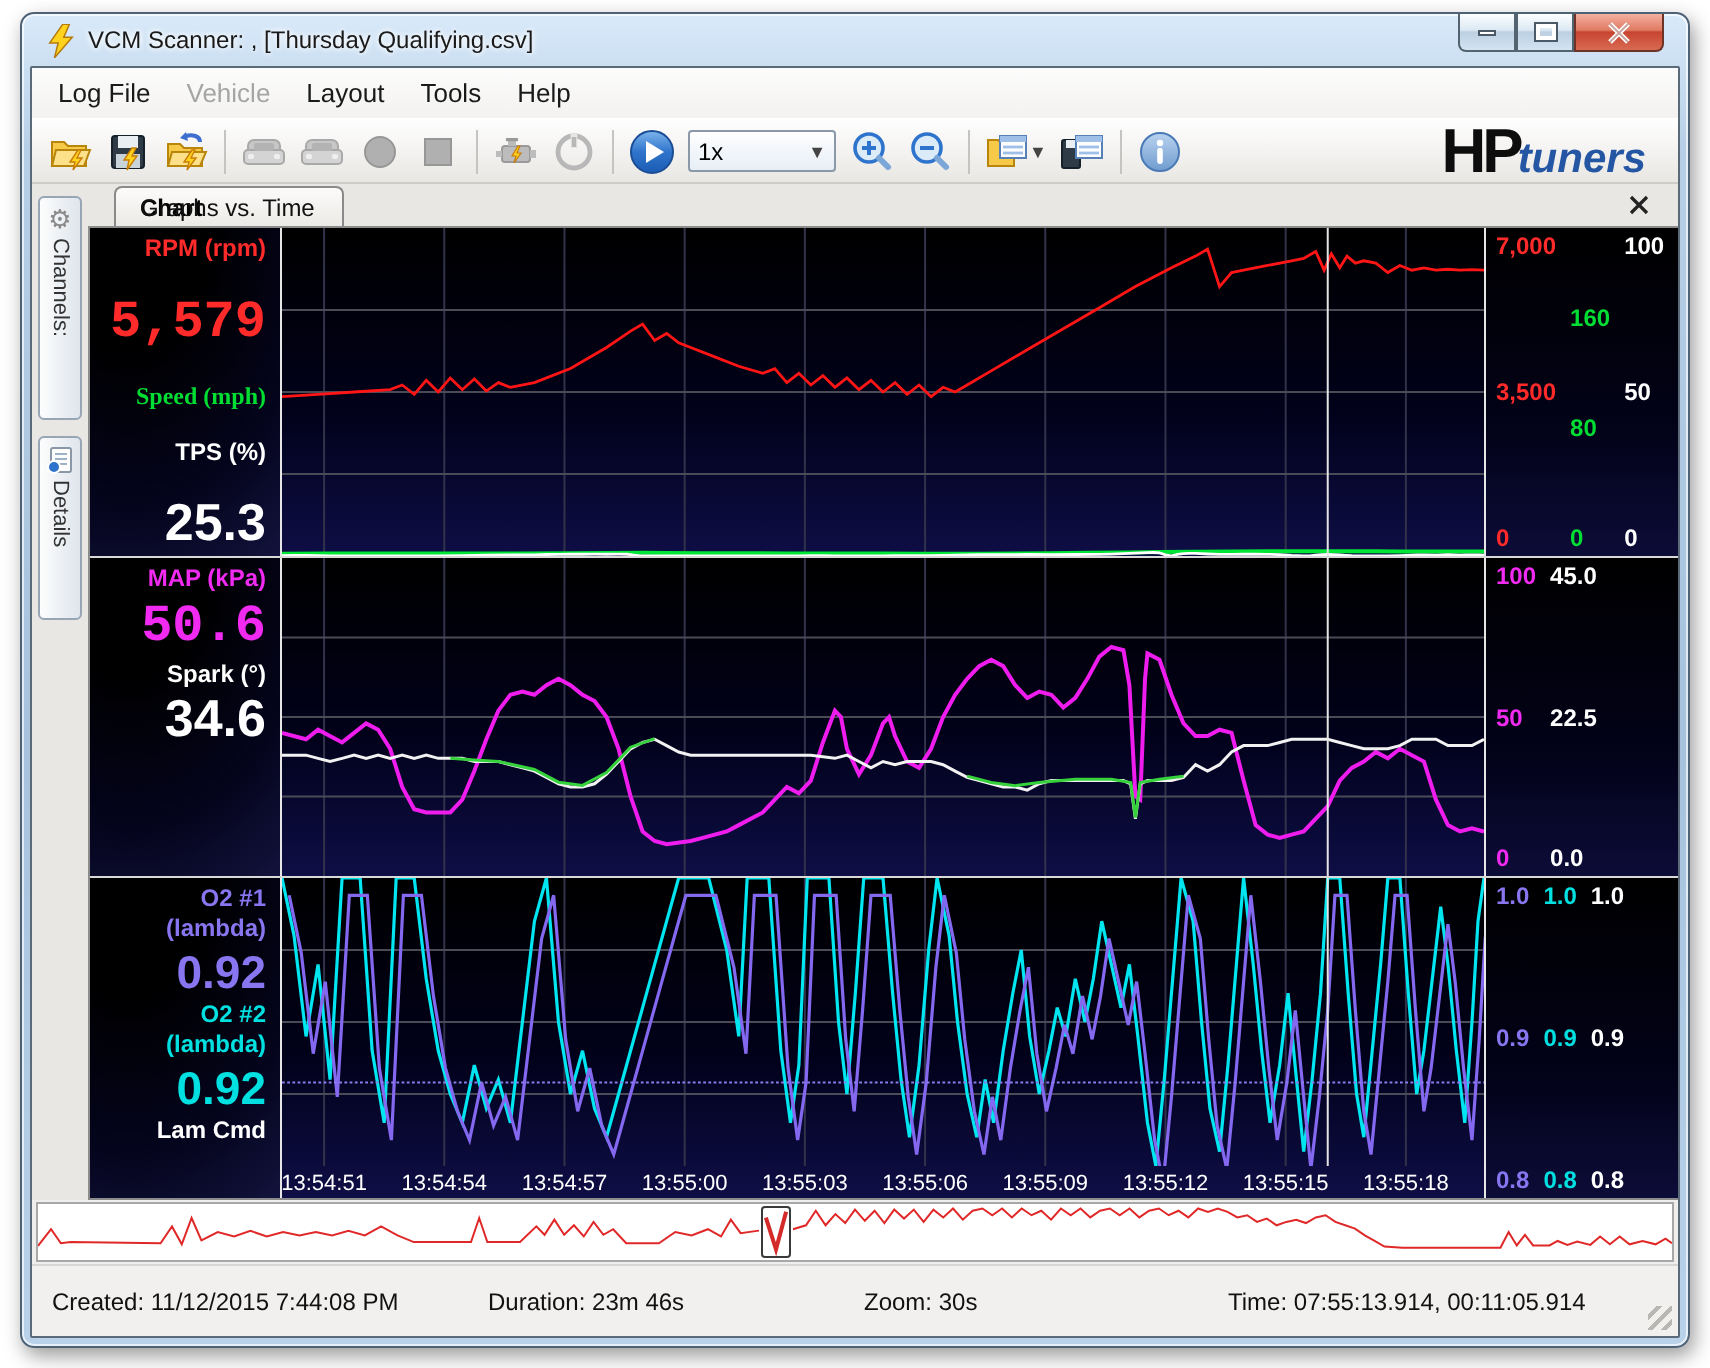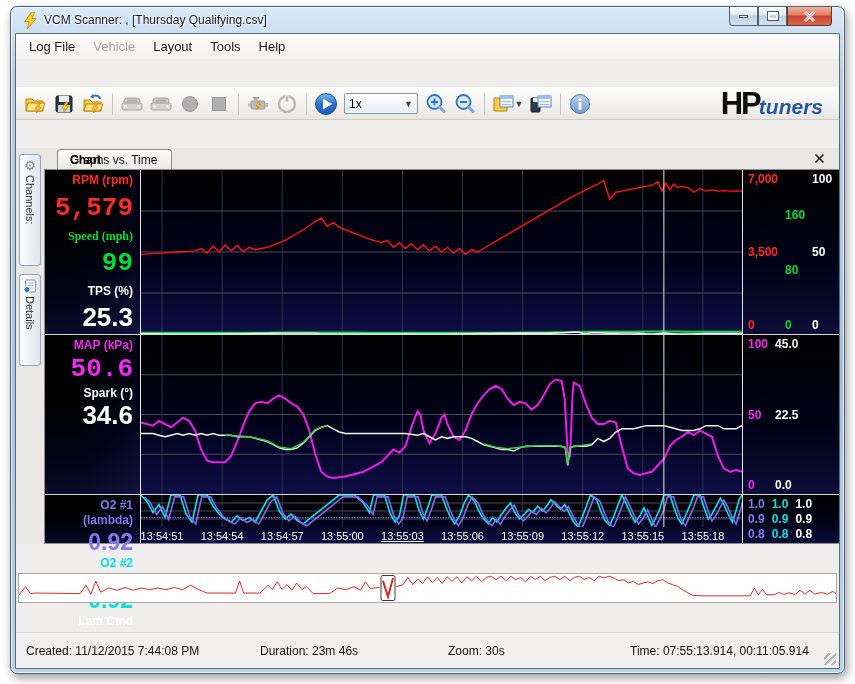--- a/index.html
+++ b/index.html
@@ -16,21 +16,21 @@
   .title-text{font-size:12px;color:#1a1a1a;text-shadow:0 0 3px #fff,0 0 3px #fff;}
   .winbtns{position:absolute;right:8px;top:0;display:flex;}
   .winbtn{width:29px;height:19px;border:1px solid #53636f;border-top:none;display:flex;align-items:center;justify-content:center;
     background:linear-gradient(180deg,#fdfeff 0%,#dbe8f3 45%,#bcd0e2 50%,#d3e4f2 100%);}
   .winbtn.min{border-radius:0 0 0 4px;}
   .winbtn.close{width:45px;border-radius:0 0 4px 0;
     background:linear-gradient(180deg,#f3b0a0 0%,#e07a62 45%,#c74430 50%,#d96a52 100%);border-color:#6e3327;}
   .glyph-min{width:9px;height:3px;background:#fff;border:1px solid #4a5a66;}
   .glyph-max{width:10px;height:8px;border:2px solid #fff;outline:1px solid #4a5a66;background:transparent;}
 
-  .client{flex:1;background:#efeeec;border:1px solid #5a6a78;border-radius:1px;display:flex;flex-direction:column;overflow:hidden;gap:28px;}
+  .client{flex:1;background:#efeeec;border:1px solid #5a6a78;border-radius:1px;display:flex;flex-direction:column;overflow:hidden;}
 
   
   .menubar{height:25px;background:linear-gradient(#fcfcfc,#f3f2f0);display:flex;align-items:center;padding:0 4px;flex:0 0 auto;}
   .menu-item{font-size:13px;color:#1a1a1a;padding:3px 9px;border-radius:2px;}
   .menu-item.disabled{color:#a5a5a5;}
 
   
   .toolbar{height:33px;background:linear-gradient(#fefefe,#e9e7e3);border-top:1px solid #fff;border-bottom:1px solid #cfccc7;
     display:flex;align-items:center;padding:0 6px;gap:3px;flex:0 0 auto;}
   .tbtn{width:26px;height:26px;display:flex;align-items:center;justify-content:center;border-radius:3px;}
@@ -87,21 +87,21 @@
   .overview{height:30px;flex:0 0 auto;background:#fff;border:1px solid #a8a8a8;margin:1px 2px;position:relative;}
   .overview svg{position:absolute;inset:0;width:100%;height:100%;}
   .ov-marker{position:absolute;top:1px;width:15px;height:26px;transform:translateX(-50%);background:#fff;
     border:1px solid #3a3a3a;border-radius:2px;box-shadow:0 0 0 1px #fff;display:flex;align-items:center;justify-content:center;}
 
   
   .statusbar{height:36px;flex:0 0 auto;background:#f1f0ee;border-top:1px solid #d8d6d2;display:flex;align-items:center;
     font-size:12px;color:#111;padding:0 10px;position:relative;}
   .sfield{padding-right:8px;}
   .sfield.created{width:218px;}
-  .sfield.duration{width:188px;margin-left:16px;}
+  .sfield.duration{width:188px;}
   .sfield.zoomf{width:182px;}
   .grip{position:absolute;right:3px;bottom:3px;width:12px;height:12px;
     background:repeating-linear-gradient(135deg,transparent 0 3px,#b9b7b3 3px 5px);}
 
   .icon-svg{display:block;}
 </style>
 </head>
 <body>
 
 <div class="window">
@@ -312,21 +312,20 @@
             </svg>
           </div>
         </div>
 
         <div class="charts">
           <div class="crow r1">
             <div class="labels spread">
                 <div class="chlabel" style="color: rgb(255, 42, 42);">RPM (rpm)</div>
                 <div class="chvalue xl" style="color: rgb(255, 42, 42);">5,579</div>
                 <div class="chlabel" style="color: rgb(0, 221, 51); font-family: Liberation Serif, serif;">Speed (mph)</div>
-                <div class="chvalue xl" style="color: rgb(0, 221, 51);">99</div>
                 <div class="chlabel" style="color: rgb(255, 255, 255);">TPS (%)</div>
                 <div class="chvalue lg" style="color: rgb(255, 255, 255);">25.3</div>
               </div>
             <div class="plot">
                 <svg viewBox="0 0 100 100" preserveAspectRatio="none">
                   <line x1="3.5" y1="0" x2="3.5" y2="100" stroke="#32324a" stroke-width="1" vector-effect="non-scaling-stroke"></line>
                   <line x1="13.5" y1="0" x2="13.5" y2="100" stroke="#32324a" stroke-width="1" vector-effect="non-scaling-stroke"></line>
                   <line x1="23.5" y1="0" x2="23.5" y2="100" stroke="#32324a" stroke-width="1" vector-effect="non-scaling-stroke"></line>
                   <line x1="33.5" y1="0" x2="33.5" y2="100" stroke="#32324a" stroke-width="1" vector-effect="non-scaling-stroke"></line>
                   <line x1="43.5" y1="0" x2="43.5" y2="100" stroke="#32324a" stroke-width="1" vector-effect="non-scaling-stroke"></line>
@@ -430,21 +429,21 @@
                   <polyline points="0.00,0.00 1.00,20.00 2.00,55.00 3.00,30.00 4.00,70.00 5.00,0.00 6.50,0.00 7.50,60.00 8.50,85.00 9.50,0.00 11.00,0.00 12.00,35.00 13.00,60.00 14.00,75.00 15.00,85.00 16.00,65.00 17.00,80.00 18.00,70.00 19.00,85.00 20.00,50.00 21.00,15.00 22.00,0.00 23.00,50.00 24.00,75.00 25.00,60.00 26.00,80.00 27.00,90.00 28.00,75.00 29.00,60.00 30.00,45.00 31.00,30.00 32.00,15.00 33.00,0.00 35.50,0.00 37.00,25.00 38.00,55.00 38.70,0.00 40.50,0.00 41.50,60.00 42.30,85.00 43.00,65.00 43.70,0.00 45.50,0.00 46.30,50.00 47.00,75.00 47.70,40.00 48.40,0.00 50.00,0.00 50.80,40.00 51.50,70.00 52.20,90.00 53.00,65.00 53.80,25.00 54.50,0.00 55.50,20.00 56.20,50.00 57.00,75.00 57.80,90.00 58.50,70.00 59.20,85.00 60.00,60.00 60.80,40.00 61.50,25.00 62.20,55.00 63.00,75.00 63.80,60.00 64.50,45.00 65.20,55.00 66.00,35.00 66.80,50.00 67.50,35.00 68.20,15.00 69.00,30.00 69.80,45.00 70.50,30.00 71.20,55.00 72.00,85.00 72.70,100.00 73.40,70.00 74.10,35.00 74.80,0.00 75.80,15.00 76.50,50.00 77.20,80.00 78.00,95.00 78.70,65.00 79.40,30.00 80.00,0.00 80.80,30.00 81.50,60.00 82.20,85.00 83.00,65.00 83.70,40.00 84.40,70.00 85.00,95.00 85.70,70.00 86.40,40.00 87.00,0.00 88.00,0.00 88.70,40.00 89.40,75.00 90.00,90.00 90.70,60.00 91.40,30.00 92.00,0.00 93.00,0.00 93.70,40.00 94.40,75.00 95.00,60.00 95.70,35.00 96.40,10.00 97.00,30.00 97.70,60.00 98.40,85.00 99.00,50.00 99.50,15.00 100.00,0.00" fill="none" stroke="#00e6f0" stroke-width="1.6" vector-effect="non-scaling-stroke"></polyline>
                   <polyline points="0.60,6.00 1.60,26.00 2.60,61.00 3.60,36.00 4.60,76.00 5.60,6.00 7.10,6.00 8.10,66.00 9.10,91.00 10.10,6.00 11.60,6.00 12.60,41.00 13.60,66.00 14.60,81.00 15.60,91.00 16.60,71.00 17.60,86.00 18.60,76.00 19.60,91.00 20.60,56.00 21.60,21.00 22.60,6.00 23.60,56.00 24.60,81.00 25.60,66.00 26.60,86.00 27.60,96.00 28.60,81.00 29.60,66.00 30.60,51.00 31.60,36.00 32.60,21.00 33.60,6.00 36.10,6.00 37.60,31.00 38.60,61.00 39.30,6.00 41.10,6.00 42.10,66.00 42.90,91.00 43.60,71.00 44.30,6.00 46.10,6.00 46.90,56.00 47.60,81.00 48.30,46.00 49.00,6.00 50.60,6.00 51.40,46.00 52.10,76.00 52.80,96.00 53.60,71.00 54.40,31.00 55.10,6.00 56.10,26.00 56.80,56.00 57.60,81.00 58.40,96.00 59.10,76.00 59.80,91.00 60.60,66.00 61.40,46.00 62.10,31.00 62.80,61.00 63.60,81.00 64.40,66.00 65.10,51.00 65.80,61.00 66.60,41.00 67.40,56.00 68.10,41.00 68.80,21.00 69.60,36.00 70.40,51.00 71.10,36.00 71.80,61.00 72.60,91.00 73.30,106.00 74.00,76.00 74.70,41.00 75.40,6.00 76.40,21.00 77.10,56.00 77.80,86.00 78.60,101.00 79.30,71.00 80.00,36.00 80.60,6.00 81.40,36.00 82.10,66.00 82.80,91.00 83.60,71.00 84.30,46.00 85.00,76.00 85.60,101.00 86.30,76.00 87.00,46.00 87.60,6.00 88.60,6.00 89.30,46.00 90.00,81.00 90.60,96.00 91.30,66.00 92.00,36.00 92.60,6.00 93.60,6.00 94.30,46.00 95.00,81.00 95.60,66.00 96.30,41.00 97.00,16.00 97.60,36.00 98.30,66.00 99.00,91.00 99.60,56.00 100.10,21.00 100.60,6.00" fill="none" stroke="#8468f0" stroke-width="1.6" vector-effect="non-scaling-stroke"></polyline>
                   <polyline points="0.00,71.00 100.00,71.00" fill="none" stroke="#8a7df0" stroke-width="1" vector-effect="non-scaling-stroke" stroke-dasharray="1.4,1.2"></polyline>
                   <line x1="87" y1="0" x2="87" y2="100" stroke="#e4e4e4" stroke-width="1" vector-effect="non-scaling-stroke"></line>
                 </svg>
               <div class="time-axis">
                   <span style="left: 3.5%;">13:54:51</span>
                   <span style="left: 13.5%;">13:54:54</span>
                   <span style="left: 23.5%;">13:54:57</span>
                   <span style="left: 33.5%;">13:55:00</span>
-                  <span style="left: 43.5%; text-decoration: underline;">13:55:03</span>
+                  <span style="left: 43.5%;">13:55:03</span>
                   <span style="left: 53.5%;">13:55:06</span>
                   <span style="left: 63.5%;">13:55:09</span>
                   <span style="left: 73.5%;">13:55:12</span>
                   <span style="left: 83.5%;">13:55:15</span>
                   <span style="left: 93.5%;">13:55:18</span>
                 </div>
             </div>
             <div class="axis">
                 <div class="axcol" style="color: rgb(136, 118, 240);">
                   <span>1.0</span>

